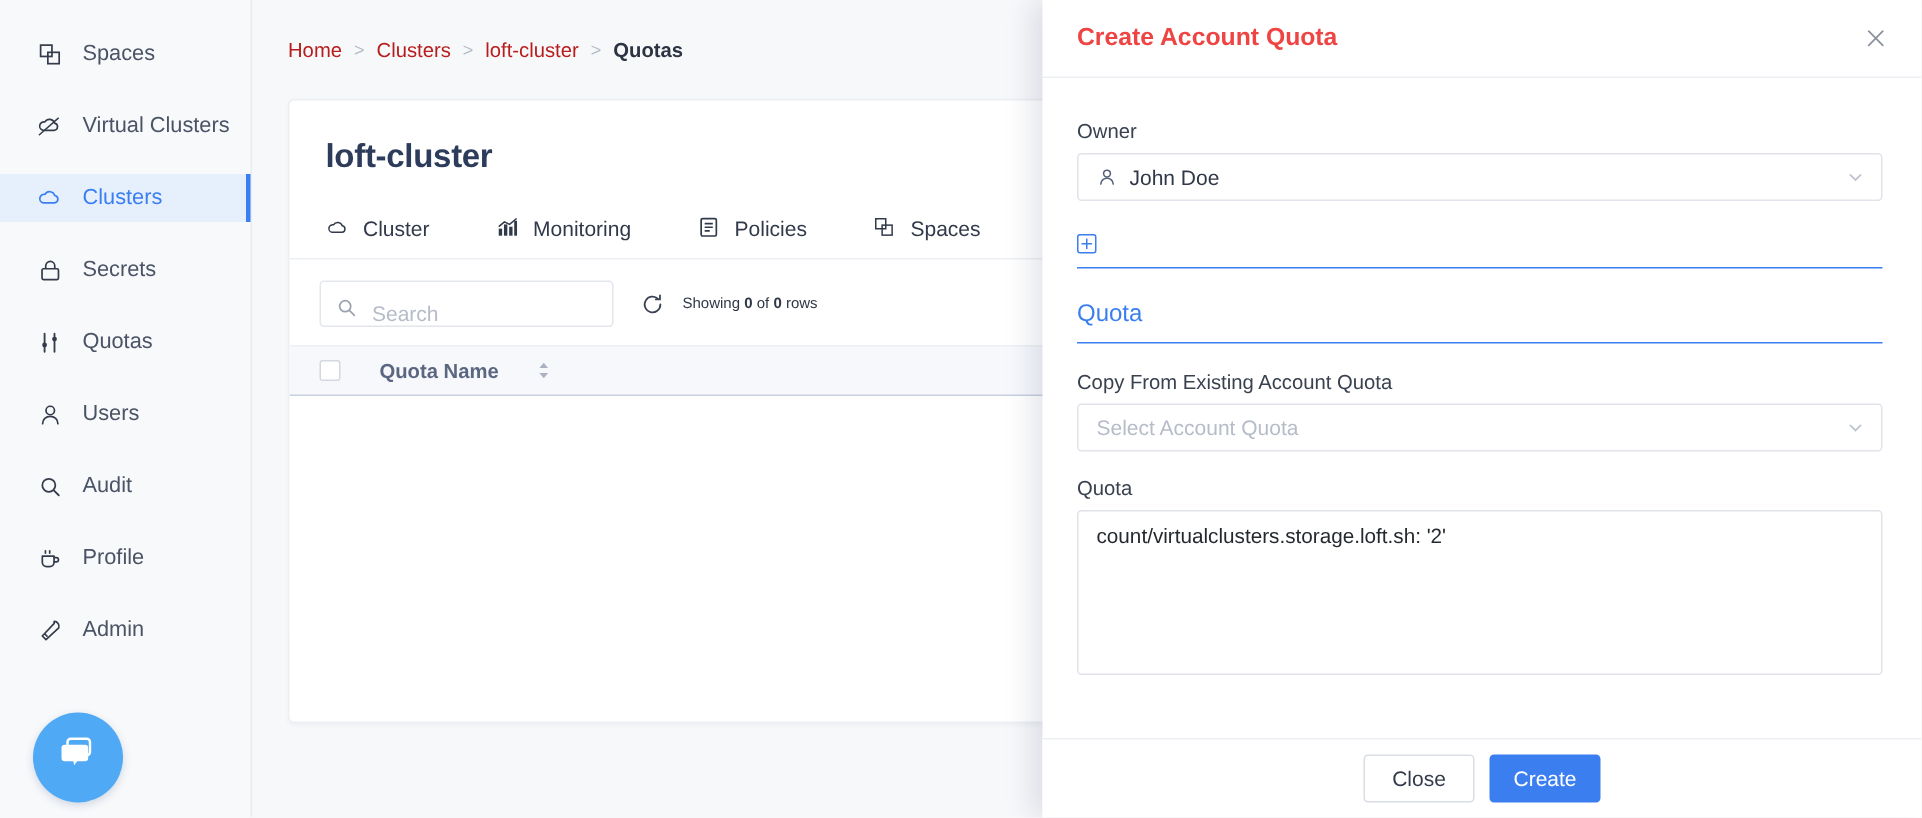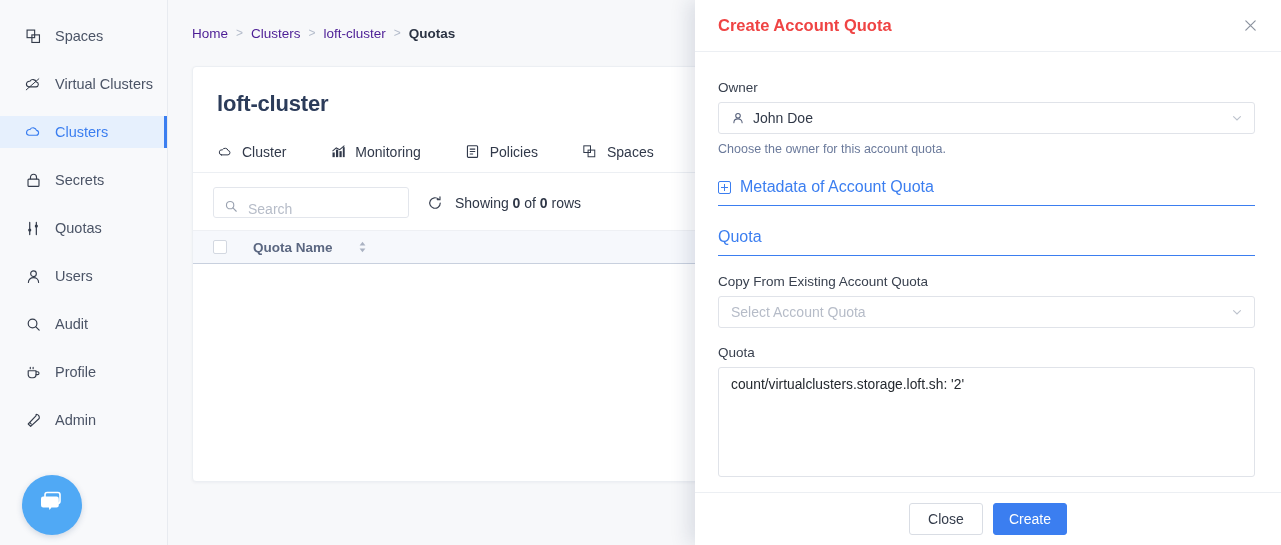--- a/index.html
+++ b/index.html
@@ -66,21 +66,21 @@
     padding: 0 24px;
   }
   .breadcrumb {
     display: flex; align-items: center;
     height: 66px;
     font-size: 13.5px;
     color: #97a0b0;
     padding-left: 0;
   }
   .breadcrumb .bc-sep { margin: 0 8px; color: #b4bccb; font-size: 12px; }
-  .breadcrumb .bc-link { color: #4c1d95; cursor: pointer; }
+  .breadcrumb .bc-link { color: #b91c1c; cursor: pointer; }
   .breadcrumb .bc-current { color: #2c3444; font-weight: bold; }
 
   .card {
     background: #ffffff;
     border: 1px solid #eceff3;
     border-radius: 4px;
     height: 416px;
     box-shadow: 0 1px 3px rgba(40,60,100,.05);
     overflow: hidden;
   }
@@ -126,21 +126,21 @@
   .search-box input {
     border: none; outline: none;
     font-size: 14px; font-family: inherit;
     color: #30384a; width: 100%;
     background: transparent;
   }
   .search-box input::placeholder { color: #b6bcc8; }
   .refresh-wrap {
     display: flex; align-items: center;
     margin-left: 18px;
-    font-size: 14px; color: #2f3747;
+    font-size: 10px; color: #2f3747;
   }
   .refresh-btn { cursor: pointer; display: flex; margin-right: 12px; }
   .rows-text b { font-weight: bold; }
 
   .thead {
     display: flex; align-items: center;
     height: 34px;
     background: #f6f8fc;
     border-top: 1px solid #eef0f4;
     border-bottom: 1px solid #c8d0de;
@@ -552,25 +552,23 @@
               <path d="M3.3 13.4c0-2.6 2.1-4.4 4.7-4.4s4.7 1.8 4.7 4.4"></path>
           </svg>
         </span>
         <span class="sel-val">John Doe</span>
         <span class="caret">
           <svg width="12" height="12" viewBox="0 0 14 14" fill="none" stroke="#bdc3cd" stroke-width="1.3" stroke-linecap="round">
             <path d="M3 5.3 7 9.3 11 5.3"></path>
           </svg>
         </span>
       </div>
-      <div class="hint">Choose the owner for this account quota.</div>
 
       <div class="sect-collapse">
         <span class="plus-box"></span>
-        <span class="sect-title">Metadata of Account Quota</span>
       </div>
 
       <div class="sect">
         <span class="sect-title">Quota</span>
       </div>
 
       <div class="field-label" style="margin-top:18px;">Copy From Existing Account Quota</div>
       <div class="select-ctl placeholder">
         <span class="sel-val">Select Account Quota</span>
         <span class="caret">

